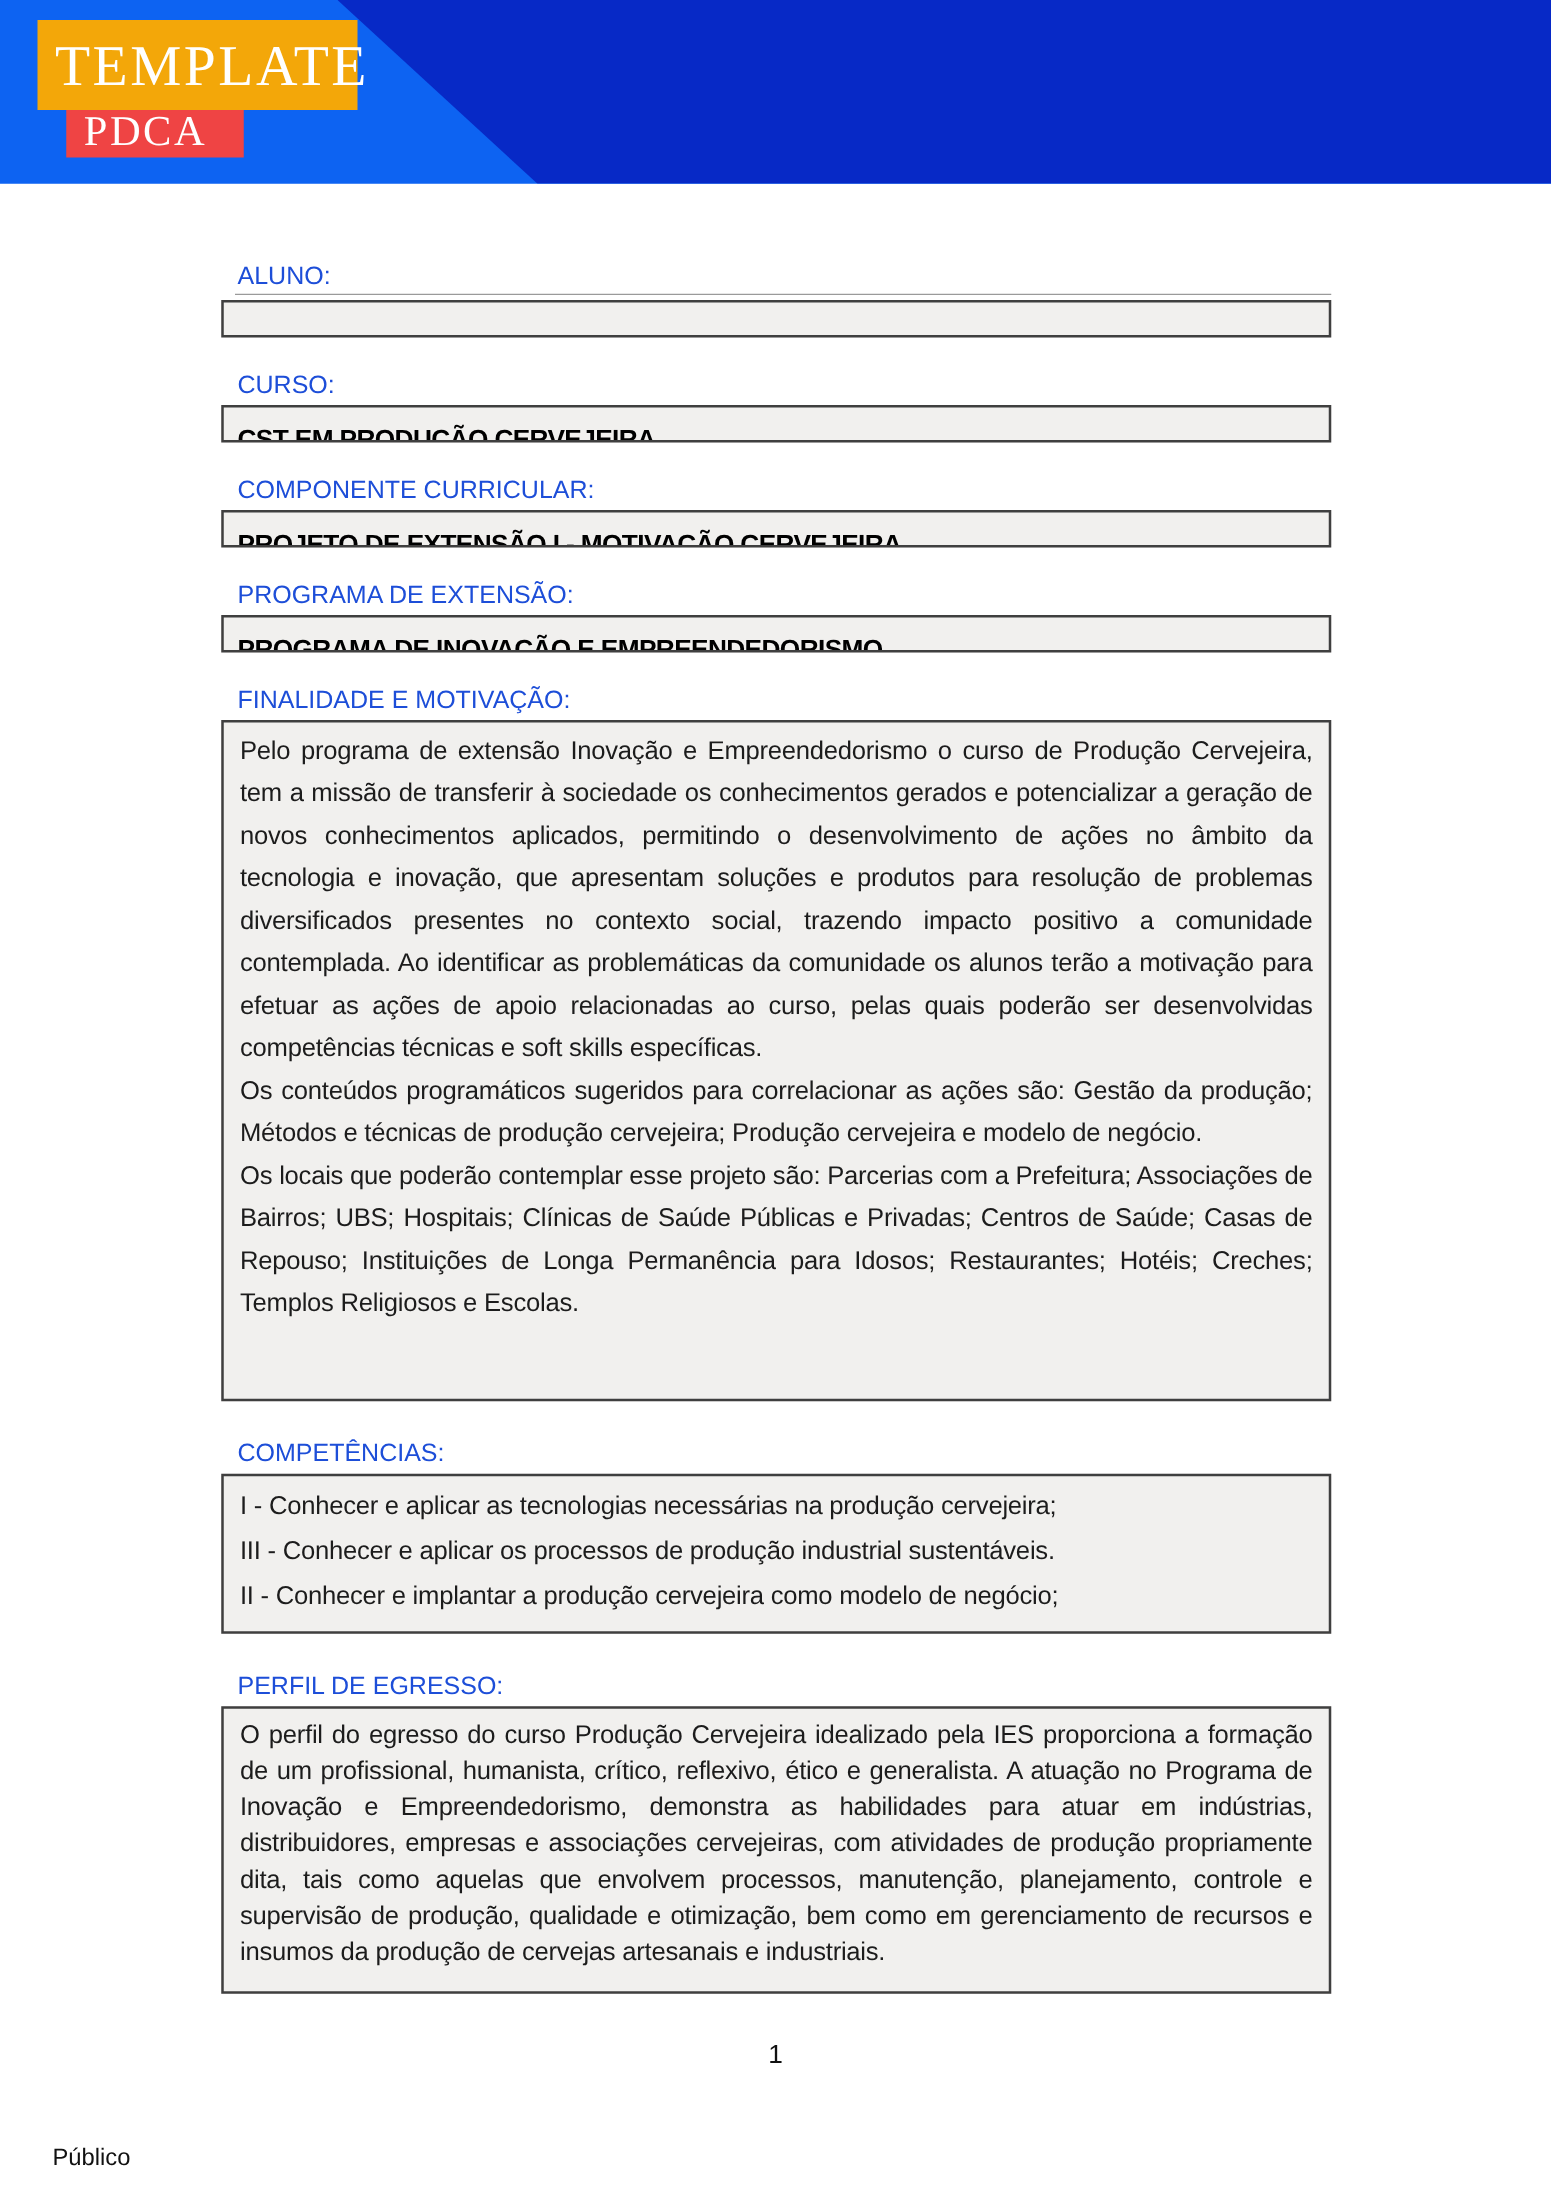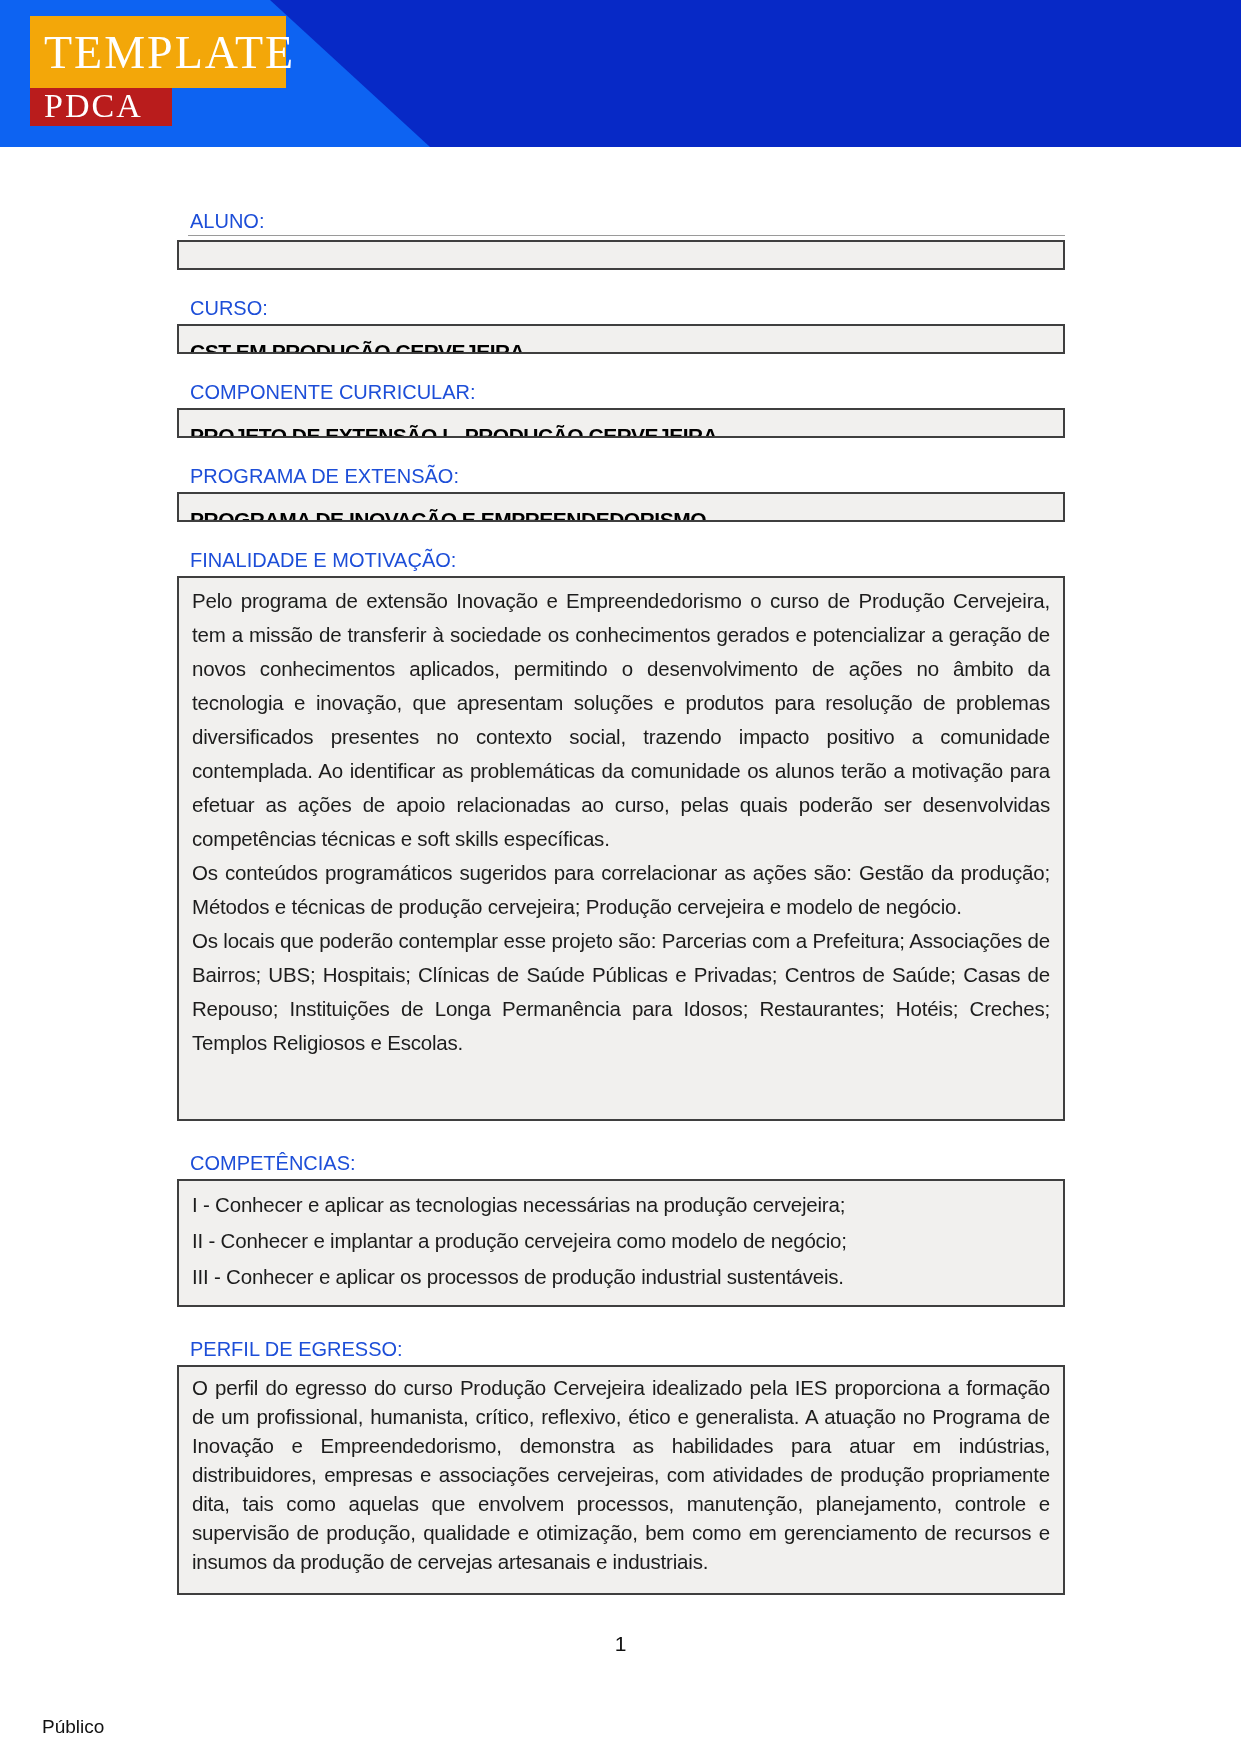--- a/index.html
+++ b/index.html
@@ -15,22 +15,22 @@
   .header-dark{
     position:absolute;top:0;left:0;width:1241px;height:147px;background:#0729c6;
     clip-path:polygon(270px 0,1241px 0,1241px 147px,430px 147px);
   }
   .logo{position:absolute;top:16px;left:30px;color:#ffffff;font-family:"Liberation Serif",serif;}
   .logo-row1{
     background:#f3a709;width:228px;height:72px;line-height:74px;
     padding:0 14px;font-size:46px;letter-spacing:2px;white-space:nowrap;
   }
   .logo-row2{
-    background:#b91c1c;width:114px;height:38px;line-height:36px;
-    padding:0 14px;font-size:34px;letter-spacing:2px;white-space:nowrap;
+    background:#ef4444;width:114px;height:38px;line-height:36px;
+    padding:0 14px;font-size:34px;letter-spacing:2px;white-space:nowrap;margin-left:23px;
   }
   
   .content{position:absolute;top:147px;left:177px;width:888px;color:#1c1c1c;}
   .field-label{
     color:#1d4ed8;font-size:20px;line-height:24px;margin-left:13px;
     display:block;
   }
   .sep-line{border-top:1px solid #9a9a9a;margin:2px 0 0 11px;}
   .gray-box{
     box-sizing:border-box;background:#f1f0ee;border:2px solid #3f3f3f;
@@ -73,37 +73,37 @@
   <div class="content">
 
     <span class="field-label mt-aluno">ALUNO:</span>
     <div class="sep-line"></div>
     <div class="gray-box value-box"></div>
 
     <span class="field-label mt-section">CURSO:</span>
     <div class="gray-box value-box">CST EM PRODUÇÃO CERVEJEIRA</div>
 
     <span class="field-label mt-section">COMPONENTE CURRICULAR:</span>
-    <div class="gray-box value-box">PROJETO DE EXTENSÃO I - PRODUÇÃO CERVEJEIRA</div>
+    <div class="gray-box value-box">PROJETO DE EXTENSÃO I - MOTIVAÇÃO CERVEJEIRA</div>
 
     <span class="field-label mt-section">PROGRAMA DE EXTENSÃO:</span>
     <div class="gray-box value-box">PROGRAMA DE INOVAÇÃO E EMPREENDEDORISMO.</div>
 
     <span class="field-label mt-section">FINALIDADE E MOTIVAÇÃO:</span>
     <div class="gray-box para-box" style="min-height:545px;">
       <p class="para">Pelo programa de extensão Inovação e Empreendedorismo o curso de Produção Cervejeira, tem a missão de transferir à sociedade os conhecimentos gerados e potencializar a geração de novos conhecimentos aplicados, permitindo o desenvolvimento de ações no âmbito da tecnologia e inovação, que apresentam soluções e produtos para resolução de problemas diversificados presentes no contexto social, trazendo impacto positivo a comunidade contemplada. Ao identificar as problemáticas da comunidade os alunos terão a motivação para efetuar as ações de apoio relacionadas ao curso, pelas quais poderão ser desenvolvidas competências técnicas e soft skills específicas.</p>
       <p class="para">Os conteúdos programáticos sugeridos para correlacionar as ações são: Gestão da produção; Métodos e técnicas de produção cervejeira; Produção cervejeira e modelo de negócio.</p>
       <p class="para">Os locais que poderão contemplar esse projeto são: Parcerias com a Prefeitura; Associações de Bairros; UBS; Hospitais; Clínicas de Saúde Públicas e Privadas; Centros de Saúde; Casas de Repouso; Instituições de Longa Permanência para Idosos; Restaurantes; Hotéis; Creches; Templos Religiosos e Escolas.</p>
     </div>
 
     <span class="field-label mt-big">COMPETÊNCIAS:</span>
     <div class="gray-box para-box" style="min-height:125px;">
       <p class="list-line">I - Conhecer e aplicar as tecnologias necessárias na produção cervejeira;</p>
+      <p class="list-line">III - Conhecer e aplicar os processos de produção industrial sustentáveis.</p>
       <p class="list-line">II - Conhecer e implantar a produção cervejeira como modelo de negócio;</p>
-      <p class="list-line">III - Conhecer e aplicar os processos de produção industrial sustentáveis.</p>
     </div>
 
     <span class="field-label mt-big">PERFIL DE EGRESSO:</span>
     <div class="gray-box para-box" style="min-height:230px;">
       <p class="perfil-para">O perfil do egresso do curso Produção Cervejeira idealizado pela IES proporciona a formação de um profissional, humanista, crítico, reflexivo, ético e generalista. A atuação no Programa de Inovação e Empreendedorismo, demonstra as habilidades para atuar em indústrias, distribuidores, empresas e associações cervejeiras, com atividades de produção propriamente dita, tais como aquelas que envolvem processos, manutenção, planejamento, controle e supervisão de produção, qualidade e otimização, bem como em gerenciamento de recursos e insumos da produção de cervejas artesanais e industriais.</p>
     </div>
 
   </div>
 
   <div class="page-number">1</div>

